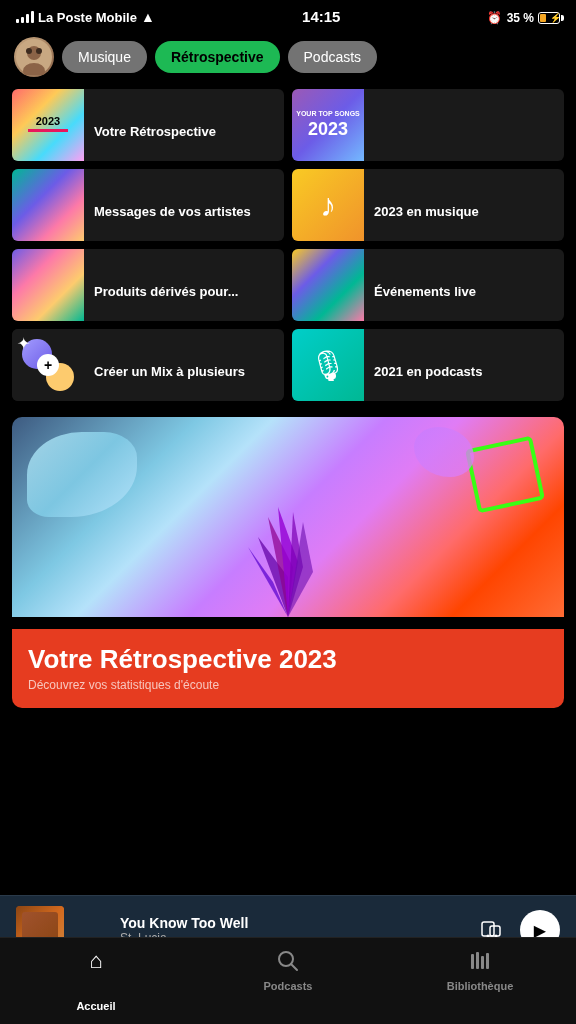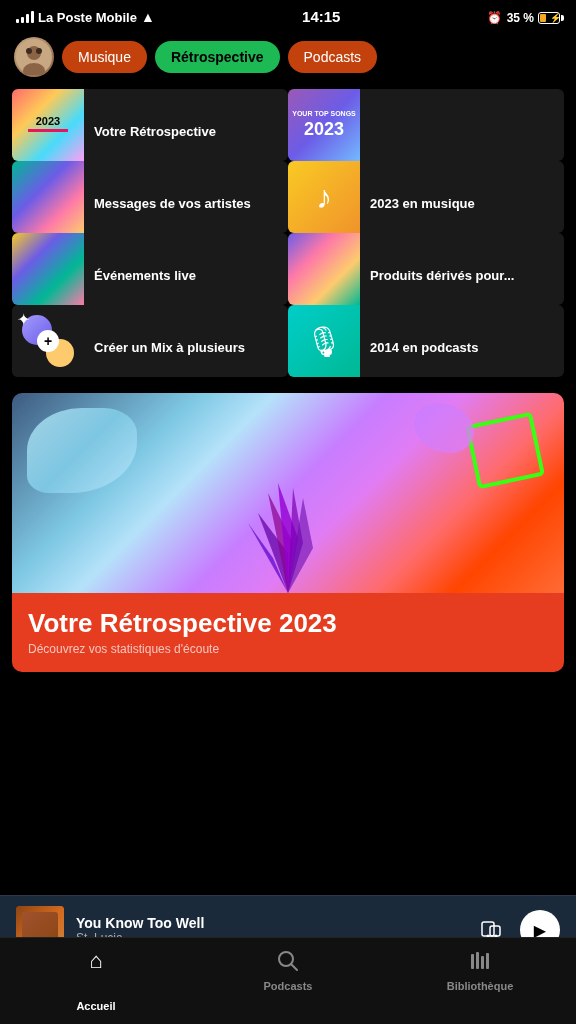--- a/index.html
+++ b/index.html
@@ -56,34 +56,35 @@
     }
     .avatar {
       width: 40px; height: 40px; border-radius: 50%;
       background: linear-gradient(135deg, #c8a882, #8b6347);
       display: flex; align-items: center; justify-content: center;
       font-size: 18px; flex-shrink: 0; overflow: hidden;
     }
     .avatar svg { width: 36px; height: 36px; }
     .nav-pill {
       padding: 8px 16px; border-radius: 24px;
-      background: #c2410c; border: none; color: #fff;
+      background: #737373; border: none; color: #fff;
       font-size: 14px; font-weight: 500; cursor: pointer;
     }
     .nav-pill.active {
       background: #1db954; color: #000; font-weight: 700;
     }
 
     
     .grid-section {
       padding: 0 12px 8px;
     }
     .grid {
       display: grid;
       grid-template-columns: 1fr 1fr;
+      gap: 8px;
     }
     .grid-item {
       background: #1a1a1a;
       border-radius: 6px;
       display: flex;
       align-items: center;
       gap: 0;
       overflow: hidden;
       cursor: pointer;
       min-height: 72px;
@@ -158,20 +159,21 @@
     }
     .large-card-image {
       width: 100%; height: 200px;
       background: linear-gradient(135deg, #3d5a80 0%, #7ec8e3 25%, #b5e2fa 35%, #c77dff 50%, #e07cf5 60%, #ff6b6b 75%, #ff4500 85%, #ff6b35 100%);
       position: relative;
       display: flex; align-items: center; justify-content: center;
     }
     .large-card-content {
       background: #e63c20;
       padding: 16px;
+      margin-top: 12px;
     }
     .large-card-title {
       font-size: 26px; font-weight: 900; color: #fff;
       line-height: 1.1; margin-bottom: 4px;
     }
     .large-card-subtitle {
       font-size: 12px; color: rgba(255,255,255,0.7);
     }
 
     
@@ -181,21 +183,21 @@
       background: #1a2a3a;
       padding: 10px 16px;
       display: flex; align-items: center; gap: 12px;
       border-top: 1px solid #2a3a4a;
     }
     .np-thumb {
       width: 48px; height: 48px; border-radius: 4px;
       background: linear-gradient(135deg, #8b4513, #d2691e, #a0522d);
       flex-shrink: 0;
     }
-    .np-info { flex: 1; }
+    .np-info { flex: 1; margin-left: 44px; }
     .np-title { font-size: 14px; font-weight: 600; }
     .np-artist { font-size: 12px; color: #aaa; }
     .np-controls { display: flex; align-items: center; gap: 12px; }
     .np-device-btn {
       width: 32px; height: 32px; border-radius: 6px;
       background: none; border: none; color: #fff;
       display: flex; align-items: center; justify-content: center;
       cursor: pointer;
     }
     .np-play-btn {
@@ -308,30 +310,30 @@
       <div class="grid-thumb">
         <div class="thumb-music-2023" style="background: linear-gradient(135deg, #f9ca24, #f0932b);">
           <span class="music-note">♪</span>
         </div>
       </div>
       <div class="grid-label">2023 en musique</div>
     </div>
 
     <div class="grid-item">
       <div class="grid-thumb">
+        <div class="thumb-merch" style="background: linear-gradient(135deg, #6c5ce7, #fd79a8, #fdcb6e, #00b894);"></div>
+      </div>
+      <div class="grid-label">Produits dérivés pour...</div>
+    </div>
+
+    <div class="grid-item">
+      <div class="grid-thumb">
         <div class="thumb-events" style="background: linear-gradient(135deg, #f9ca24, #6c5ce7, #00b894, #fd79a8);"></div>
       </div>
       <div class="grid-label">Événements live</div>
-    </div>
-
-    <div class="grid-item">
-      <div class="grid-thumb">
-        <div class="thumb-merch" style="background: linear-gradient(135deg, #6c5ce7, #fd79a8, #fdcb6e, #00b894);"></div>
-      </div>
-      <div class="grid-label">Produits dérivés pour...</div>
     </div>
 
     <div class="grid-item">
       <div class="grid-thumb">
         <div class="thumb-mix">
           <div style="position:relative;width:52px;height:52px;">
             <div style="position:absolute;top:0;left:0;width:30px;height:30px;border-radius:50%;background:linear-gradient(135deg,#a29bfe,#6c5ce7);"></div>
             <div style="position:absolute;bottom:0;right:0;width:28px;height:28px;border-radius:50%;background:#fdcb6e;"></div>
             <div style="position:absolute;top:50%;left:50%;transform:translate(-50%,-50%);width:22px;height:22px;border-radius:50%;background:#fff;display:flex;align-items:center;justify-content:center;font-size:14px;color:#000;font-weight:900;">+</div>
           </div>
@@ -340,21 +342,21 @@
       </div>
       <div class="grid-label">Créer un Mix à plusieurs</div>
     </div>
 
     <div class="grid-item">
       <div class="grid-thumb">
         <div class="thumb-podcasts-2023">
           <span class="podcast-icon">🎙</span>
         </div>
       </div>
-      <div class="grid-label">2014 en podcasts</div>
+      <div class="grid-label">2021 en podcasts</div>
     </div>
 
   </div>
 </div>
 
 <div class="large-card-section">
   <div class="large-card">
     <div class="large-card-image">
 
       <div style="position:absolute;top:15px;left:15px;width:110px;height:85px;background:linear-gradient(135deg,#a8d8ea,#7ec8e3,#b5e2fa);border-radius:50% 30% 60% 20%;opacity:0.95;"></div>

